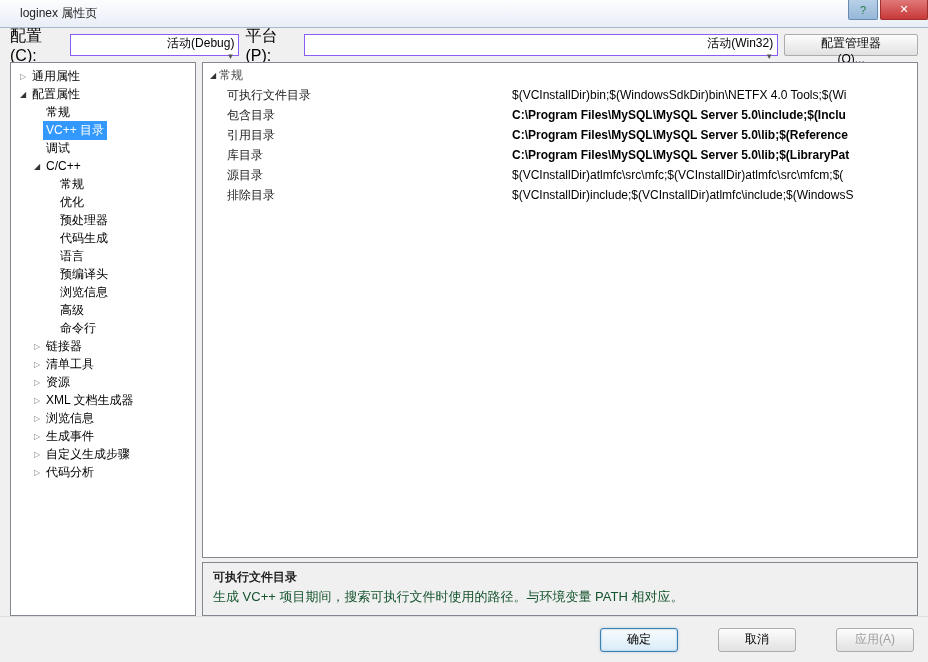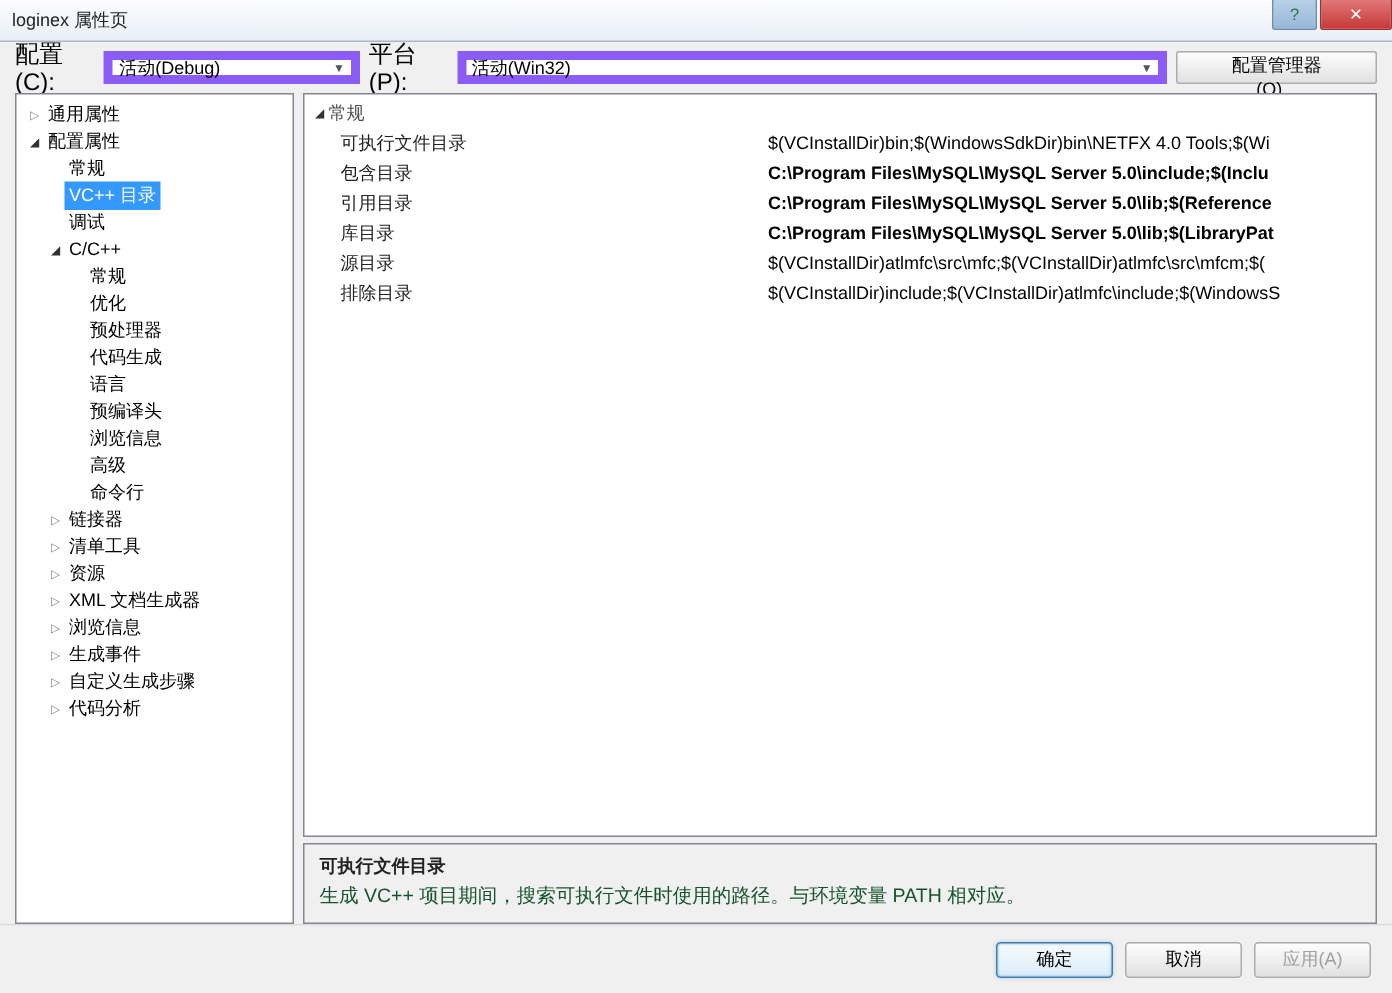--- a/index.html
+++ b/index.html
@@ -1,25 +1,25 @@
 <!DOCTYPE html>
 <html><head>
 <meta charset="utf-8">
 <style>
 * { box-sizing: border-box; margin: 0; padding: 0; }
 body { font-family: "Microsoft YaHei", "Segoe UI", Tahoma, sans-serif; font-size: 12px; background: #f0f0f0; color: #000; width: 928px; height: 662px; overflow: hidden; position: relative; }
-.titlebar { background: linear-gradient(#fdfdfe, #e8eef7); height: 28px; border-bottom: 1px solid #a8b8c8; display: flex; align-items: center; padding-left: 8px; position: relative; }
+.titlebar { background: linear-gradient(#fdfdfe, #e8eef7); height: 28px; border-bottom: 1px solid #a8b8c8; display: flex; align-items: center; padding-left: 20px; position: relative; }
 .titlebar .title-text { font-size: 12px; color: #222; }
 .titlebar .win-controls { position: absolute; right: 0; top: 0; display: flex; }
 .win-btn { width: 30px; height: 20px; display: flex; align-items: center; justify-content: center; font-size: 11px; color: #fff; }
 .help-btn { background: linear-gradient(#b8d0e8, #96b8d8); border: 1px solid #6a8ab0; border-top:none;border-radius: 0 0 2px 2px; margin-right: 2px; color:#274; }
 .close-btn { background: linear-gradient(#e07878, #c83838); border: 1px solid #a03030; border-top:none;border-radius: 0 0 2px 2px; width: 48px; }
 .toolbar { height: 34px; background: #f0f0f0; display: flex; align-items: center; padding: 0 10px; gap: 6px; }
 .tb-label { font-size: 16px; }
-.tb-combo { height: 22px; border: 6px solid #8b5cf6; background: #fff; font-size: 12px; padding: 0 4px; display:flex; align-items:center; justify-content:space-between;}
+.tb-combo { height: 22px; border: 1px solid #8b5cf6; background: #fff; font-size: 12px; padding: 0 4px; display:flex; align-items:flex-end; justify-content:space-between;flex-direction:column;}
 .tb-combo .chev{font-size:8px;color:#555;}
 .combo-config { width: 185px; }
 .combo-platform { width: 518px; }
 .tb-btn { height: 22px; border: 1px solid #acacac; background: linear-gradient(#fdfdfd,#e1e1e1); padding: 0 26px; font-size: 12px; border-radius: 2px; cursor: default; margin-left:auto;}
 .content { position: absolute; top: 62px; left: 10px; right: 10px; bottom: 46px; display: flex; gap:6px;}
 .tree-panel { width: 186px; border: 1px solid #828790; background: #fff; overflow: auto; }
 .tree { padding: 4px 2px; }
 .tree-item { display: flex; align-items: center; height: 18px; font-size: 12px; white-space: nowrap; cursor: default; }
 .tree-item .arrow { width: 12px; display: inline-block; text-align: center; font-size: 8px; color: #888; }
 .tree-item .arrow.open { color: #333; }
@@ -34,21 +34,21 @@
 .group-title { display: flex; align-items: center; height: 20px; font-size: 12px; color:#505050;}
 .group-title .arrow { width: 12px; font-size: 8px; color: #333; text-align:center;}
 .prop-row { display: flex; height: 20px; align-items: center; font-size: 12px; }
 .prop-row .key { width: 305px; padding-left: 20px; color:#222;}
 .prop-row .val { flex: 1; white-space: nowrap; overflow: hidden; color:#000;}
 .prop-row .val.bold { font-weight: bold; }
 .desc-panel { height: 54px; border: 1px solid #828790; border-top:1px solid #828790; background: #f0f0f0; padding: 6px 10px; margin-top:4px;}
 .desc-title { font-size: 12px; font-weight: bold; color:#222; }
 .desc-text { font-size: 13px; color:#14532d; margin-top:2px;}
 .footer { position: absolute; left: 0; right: 0; bottom: 0; height: 46px; background: #f0f0f0; display: flex; align-items: center; justify-content: flex-end; padding: 0 14px; gap: 8px; border-top:1px solid #ddd;}
-.dlg-btn { width: 78px; height: 24px; border: 1px solid #acacac; background: linear-gradient(#fdfdfd,#e1e1e1); font-size: 12px; border-radius: 3px; cursor: default; }
+.dlg-btn { width: 78px; height: 24px; border: 1px solid #acacac; background: linear-gradient(#fdfdfd,#e1e1e1); font-size: 12px; border-radius: 3px; cursor: default; margin-left: 32px; }
 .dlg-btn.primary { border: 1px solid #3c7fb1; box-shadow: 0 0 2px #7bb2da inset, 0 0 3px rgba(60,127,177,.3); background:linear-gradient(#f8fbfd,#d9ecf9);}
 .dlg-btn.disabled { color: #a0a0a0; }
 </style>
 </head>
 <body>
 
 <div class="titlebar">
   <span class="title-text">loginex 属性页</span>
   <div class="win-controls">
     <div class="win-btn help-btn">?</div>

